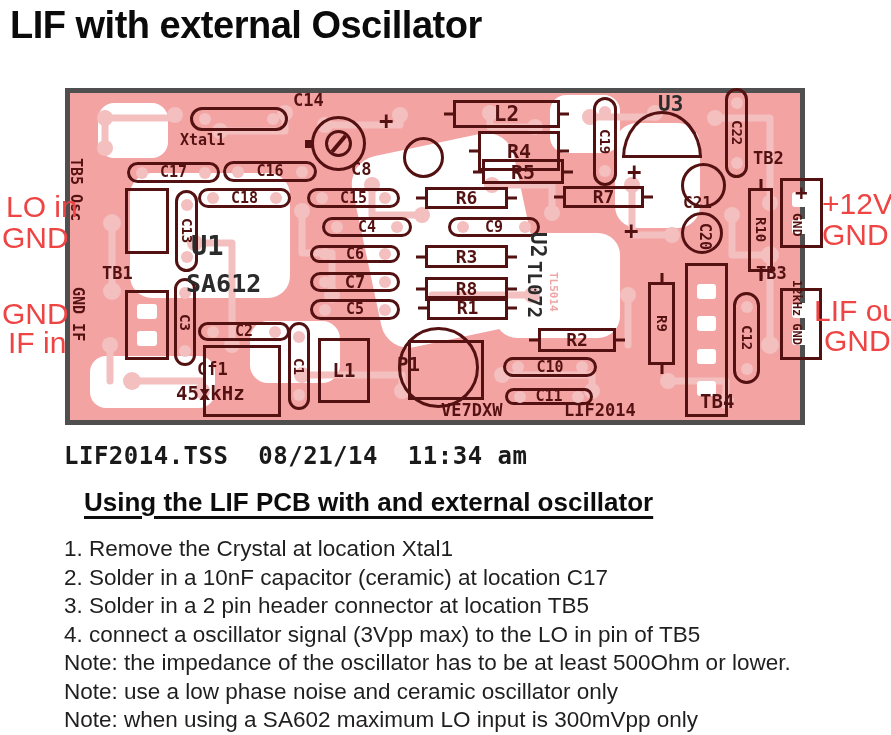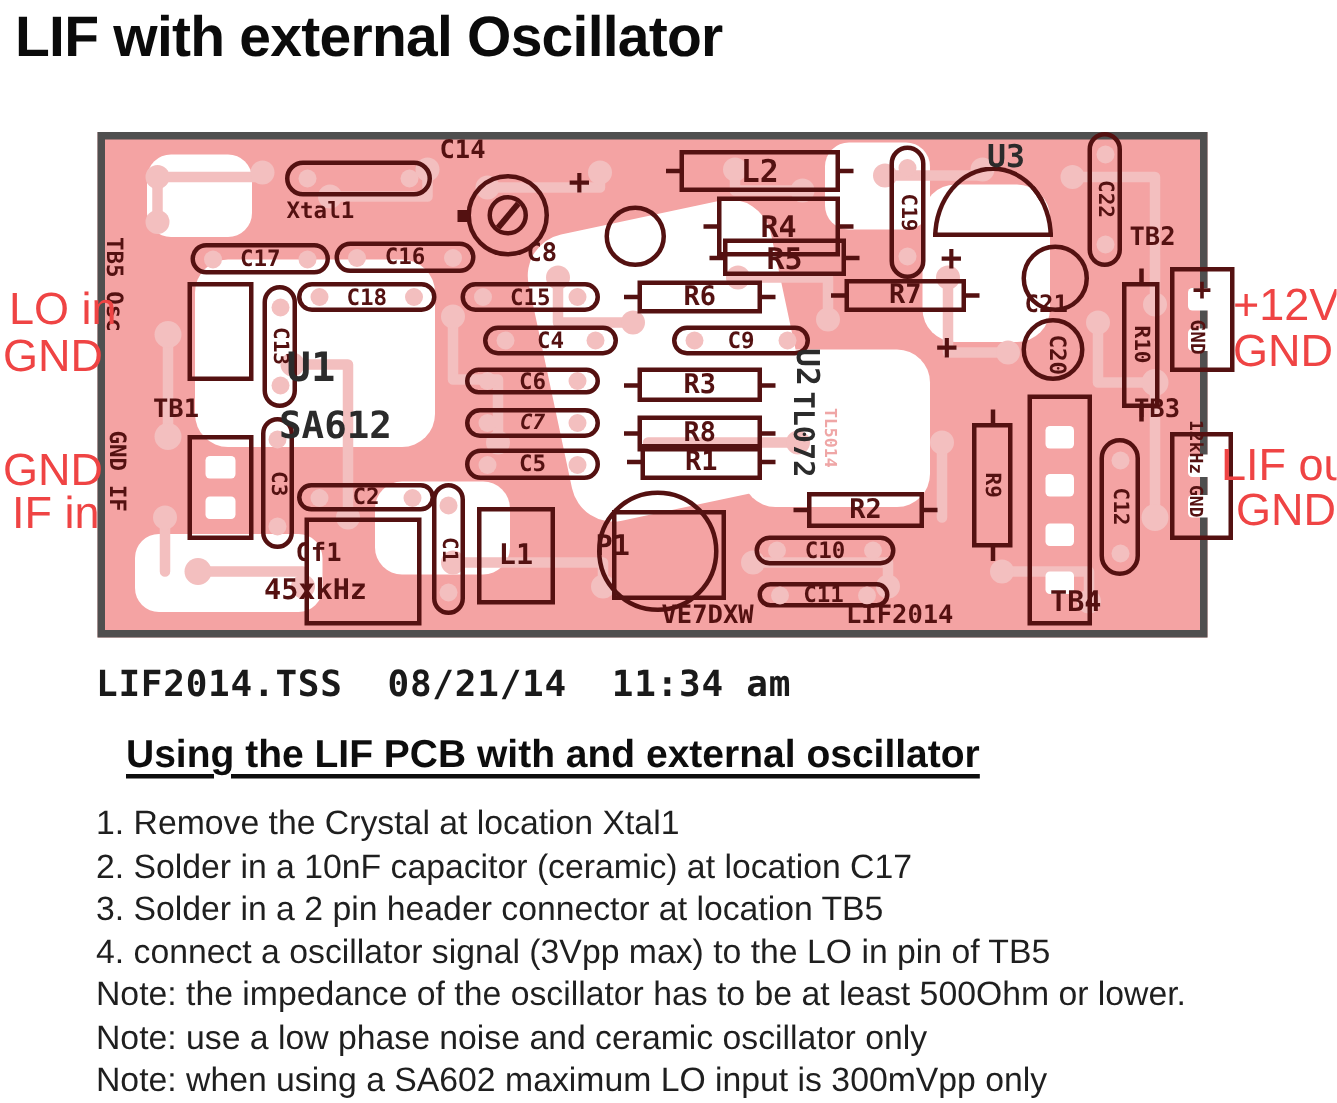--- a/index.html
+++ b/index.html
@@ -182,21 +182,21 @@
     <div class="shape hpill" style="left: 277px; top: 188px; width: 93px; height: 20px;">
       <div class="lbl" style="font-size: 15px;">C15</div>
     </div>
     <div class="shape hpill" style="left: 292px; top: 217px; width: 90px; height: 20px;">
       <div class="lbl" style="font-size: 15px;">C4</div>
     </div>
     <div class="shape hpill" style="left: 280px; top: 245px; width: 90px; height: 18px;">
       <div class="lbl" style="font-size: 15px;">C6</div>
     </div>
     <div class="shape hpill" style="left: 280px; top: 272px; width: 90px; height: 20px;">
-      <div class="lbl" style="font-size: 14px; font-style: italic;">C7</div>
+      <div class="lbl" style="font-size: 17px;">C7</div>
     </div>
     <div class="shape hpill" style="left: 280px; top: 299px; width: 90px; height: 21px;">
       <div class="lbl" style="font-size: 15px;">C5</div>
     </div>
     <div class="shape vpill" style="left: 145px; top: 190px; width: 23px; height: 82px;">
       <div class="lbl vlbl" style="font-size: 14px;">C13</div>
     </div>
     <div class="shape vpill" style="left: 144px; top: 278px; width: 22px; height: 88px;">
       <div class="lbl vlbl" style="font-size: 14px;">C3</div>
     </div>
@@ -281,21 +281,21 @@
       <div class="pad" style="width: 19px; height: 15px;"></div>
       <div class="pad" style="width: 19px; height: 15px;"></div>
     </div>
     <div class="shape vpill" style="left: 703px; top: 292px; width: 27px; height: 92px;">
       <div class="lbl vlbl" style="font-size: 14px;">C12</div>
     </div>
     <div class="shape rect" style="left: 750px; top: 288px; width: 42px; height: 72px;">
       <div class="pad" style="width: 18px; height: 15px;"></div>
       <div class="pad" style="width: 18px; height: 15px;"></div>
     </div>
-    <div class="blabel" style="left: 191px; top: 133px; font-size: 15px;">Xtal1</div>
+    <div class="blabel" style="left: 180px; top: 133px; font-size: 15px;">Xtal1</div>
     <div class="blabel" style="left: 293px; top: 92px; font-size: 17px;">C14</div>
     <div class="blabel" style="left: 351px; top: 161px; font-size: 17px;">C8</div>
     <div class="blabel" style="left: 379px; top: 109px; font-size: 24px;">+</div>
     <div class="blabel dark" style="left: 658px; top: 94px; font-size: 21px;">U3</div>
     <div class="blabel" style="left: 627px; top: 160px; font-size: 24px;">+</div>
     <div class="blabel" style="left: 624px; top: 219px; font-size: 24px;">+</div>
     <div class="blabel" style="left: 683px; top: 195px; font-size: 16px;">C21</div>
     <div class="blabel rot" style="left: 697px; top: 223px; font-size: 15px;">C20</div>
     <div class="blabel" style="left: 753px; top: 150px; font-size: 17px;">TB2</div>
     <div class="blabel" style="left: 795px; top: 183px; font-size: 21px;">+</div>

